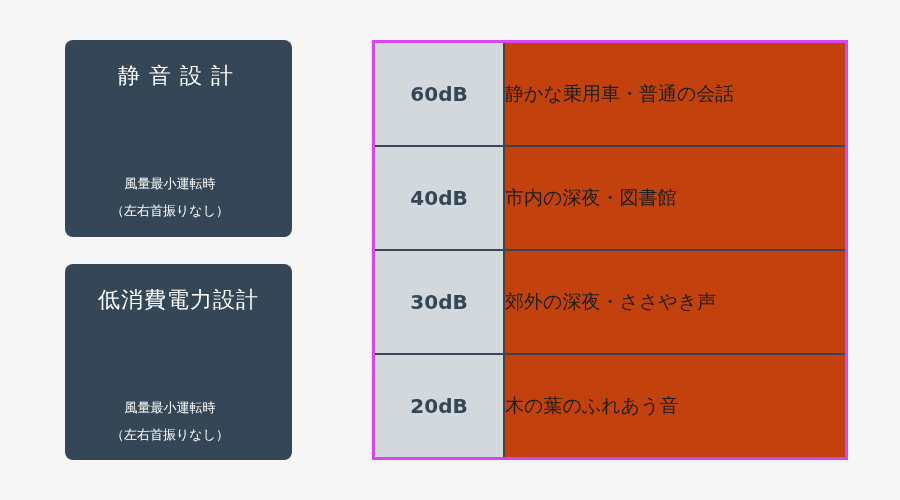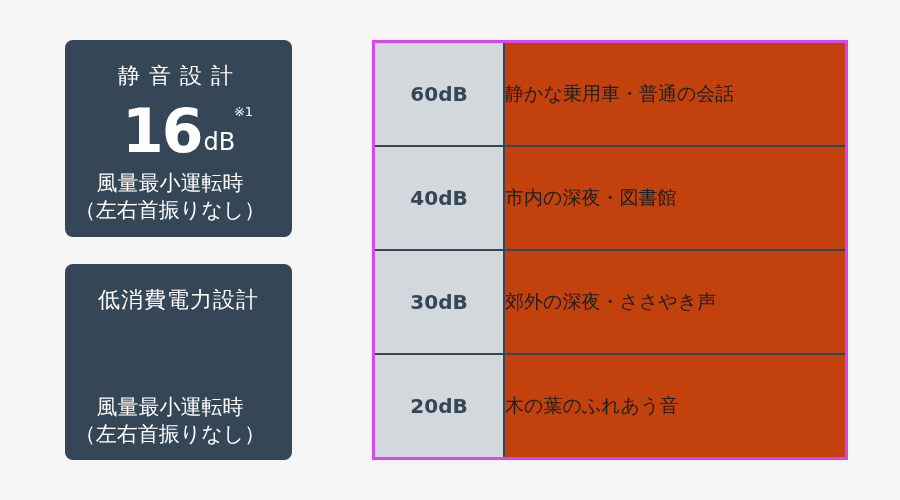--- a/index.html
+++ b/index.html
@@ -17,40 +17,34 @@
   .card2 { top: 264px; height: 196px; }
   .card-title { position: absolute; left: 0; right: 0; top: 22px; font-size: 22px; line-height: 28px; }
   .card1 .card-title { letter-spacing: 9px; padding-left: 3px; }
   .card2 .card-title { letter-spacing: 1px; }
   .value-row { position: absolute; left: 0; right: 0; top: 56px; height: 70px; }
   .value-wrap { position: relative; display: inline-block; }
   .big { font-size: 60px; font-weight: bold; line-height: 70px; letter-spacing: -2px; }
   .unit { font-size: 24px; line-height: 24px; position: relative; top: -2px; margin-left: 2px; }
   .note { position: absolute; font-size: 13px; top: 8px; right: -20px; }
   .card1 .note { right: -18px; }
-  .sub { position: absolute; left: 0; right: 17px; top: 130px; font-size: 21px; line-height: 27px; }
+  .sub { position: absolute; left: 0; right: 17px; top: 130px; font-size: 13px; line-height: 27px; }
   table.db {
     position: absolute; left: 372px; top: 40px; width: 476px; height: 420px;
     border-collapse: collapse; border: 3px solid #d946ef; padding-left: 9px;
   }
   table.db td { border: 2px solid #354656; height: 82px; padding: 0; }
   td.lvl { width: 128px; background: #d3d8dd; color: #354656; font-weight: bold; font-size: 20px; text-align: center; }
   td.desc { background: #c2410c; color: #1f1f1f; font-size: 19px; padding-left: 22px; }
 </style>
 </head>
 <body>
 
 <div class="card card1">
   <div class="card-title">静音設計</div>
-  <div class="value-row">
-    <span class="value-wrap">
-      <span class="big">16</span><span class="unit">dB</span>
-      <span class="note">※1</span>
-    </span>
-  </div>
   <div class="sub">
     <div>風量最小運転時</div>
     <div>（左右首振りなし）</div>
   </div>
 </div>
 
 <div class="card card2">
   <div class="card-title">低消費電力設計</div>
   <div class="sub">
     <div>風量最小運転時</div>

